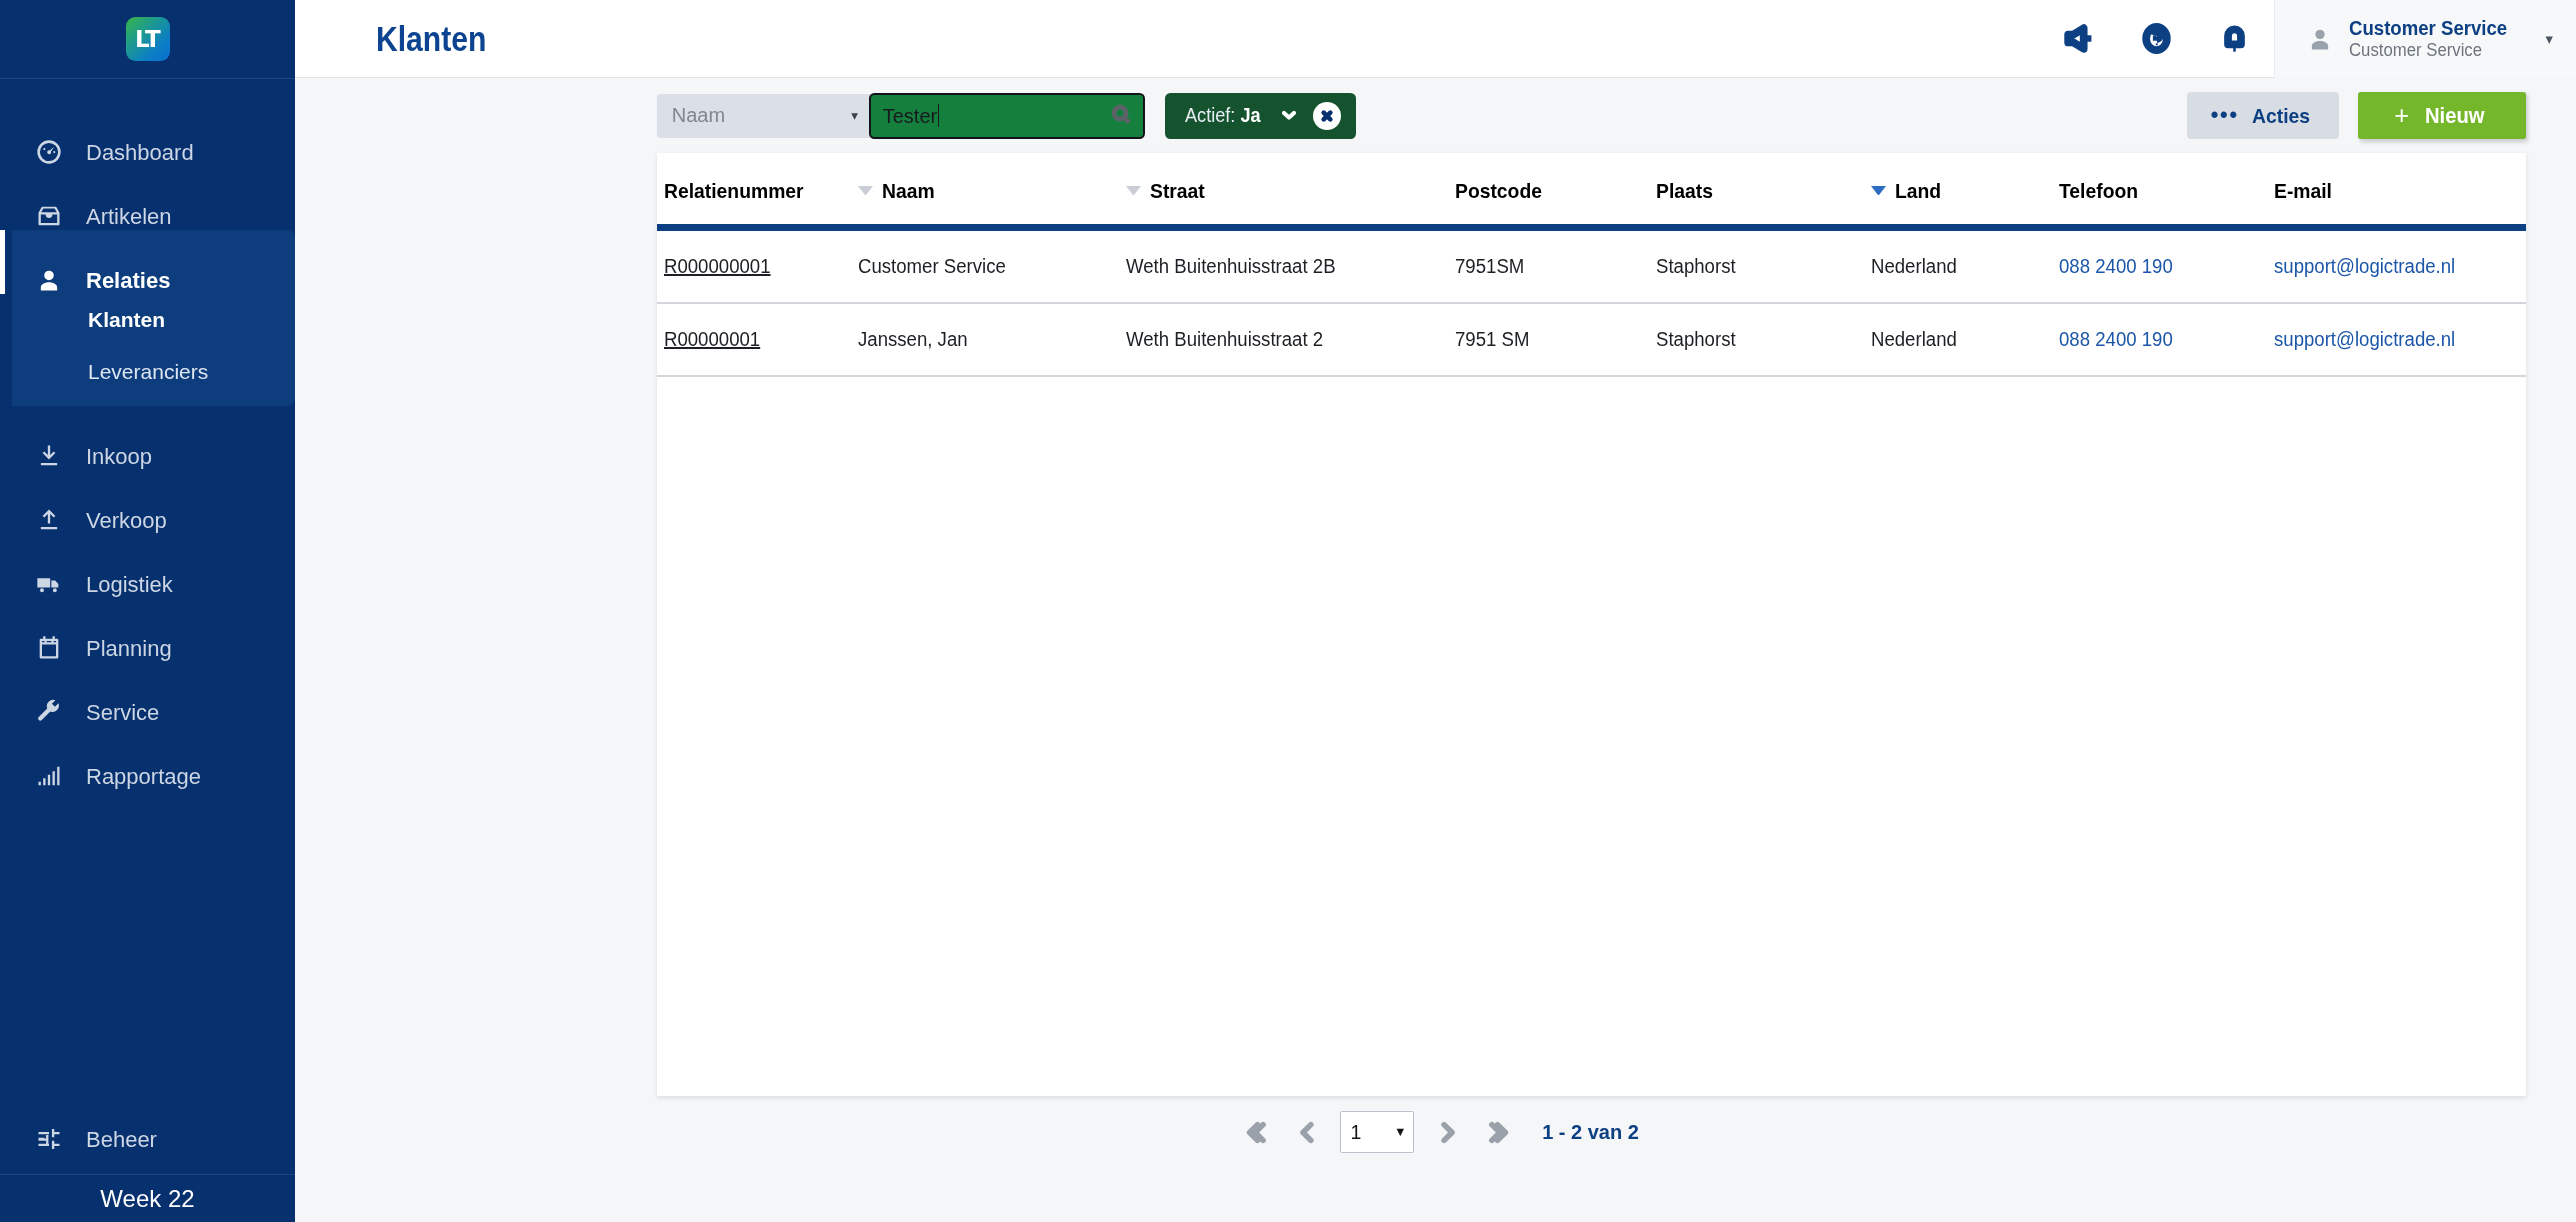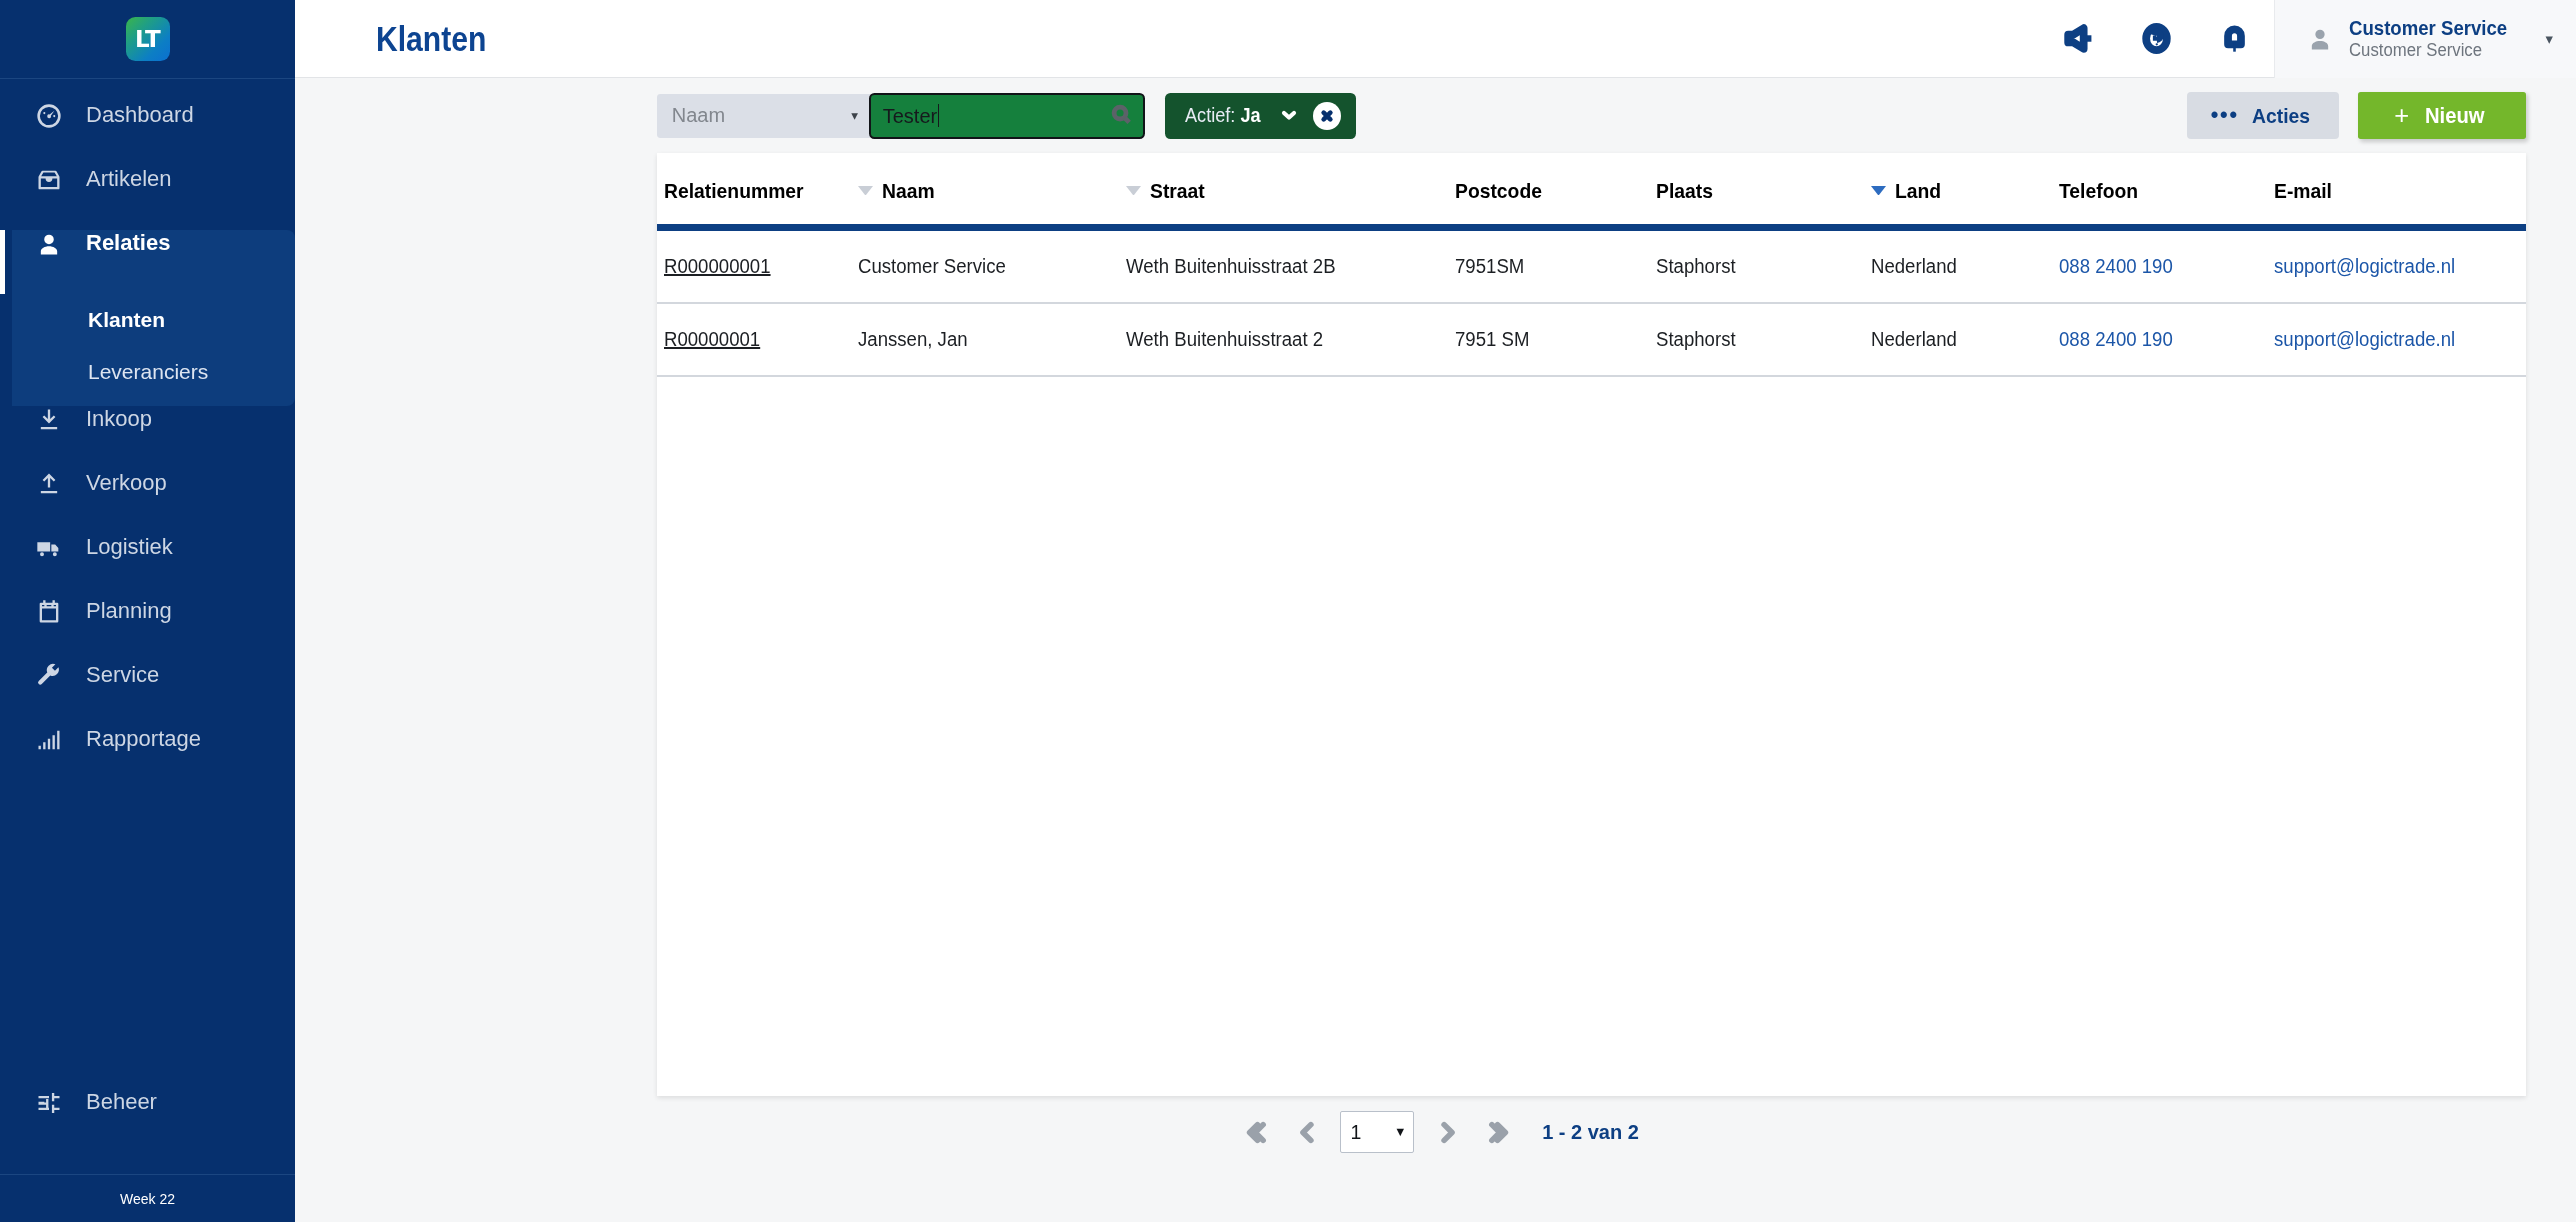--- a/index.html
+++ b/index.html
@@ -27,21 +27,21 @@
     width: 44px; height: 44px; border-radius: 9.4px;
     background: linear-gradient(135deg, #3bb54a 0%, #1f9e86 32%, #0c7fc4 70%, #0b6fd1 100%);
     display: flex; align-items: center; justify-content: center;
   }
   .logo-box span {
     color: #ffffff; font-weight: bold; font-size: 23px; letter-spacing: -0.7px;
     font-family: "DejaVu Sans", sans-serif;
   }
   .nav { flex: 1 1 auto; padding-top: 23px; overflow: hidden; }
   .nav-item {
-    display: flex; align-items: flex-start;
+    display: flex; align-items: flex-end;
     height: 64px; padding-left: 35px; gap: 23px;
     color: #cdd6e4; font-size: 22px; cursor: pointer;
     position: relative;
   }
   .nav-item .nav-label { white-space: nowrap; }
   .nav-item.active {
     background: #0d3d7d;
     color: #ffffff; font-weight: bold;
     border-radius: 0 8px 0 0;
     margin-left: 12px; padding-left: 23px;
@@ -60,21 +60,21 @@
   }
   .submenu-item.active { color: #ffffff; font-weight: bold; }
   .nav-icon { width: 28px; height: 28px; display: inline-flex; align-items: center; justify-content: center; flex: 0 0 28px; }
   .nav-icon svg { width: 100%; height: 100%; fill: #cdd6e4; }
   .nav-item.active .nav-icon svg { fill: #ffffff; }
   .nav-bottom { padding-bottom: 0; }
   .nav-item.beheer { height: 64px; margin-bottom: 21.5px; }
   .week-bar {
     height: 48px; border-top: 1.3px solid #1b4681;
     display: flex; align-items: center; justify-content: center;
-    color: #ffffff; font-size: 14px;
+    color: #ffffff; font-size: 24px;
   }
 
   
   .main { flex: 1 1 auto; display: flex; flex-direction: column; background: #f5f6f7; min-width: 0; }
 
   .topbar {
     height: 78px; background: #ffffff; display: flex; align-items: center;
     border-bottom: 1.3px solid #e2e4e7; flex: 0 0 78px;
   }
   .page-title {

